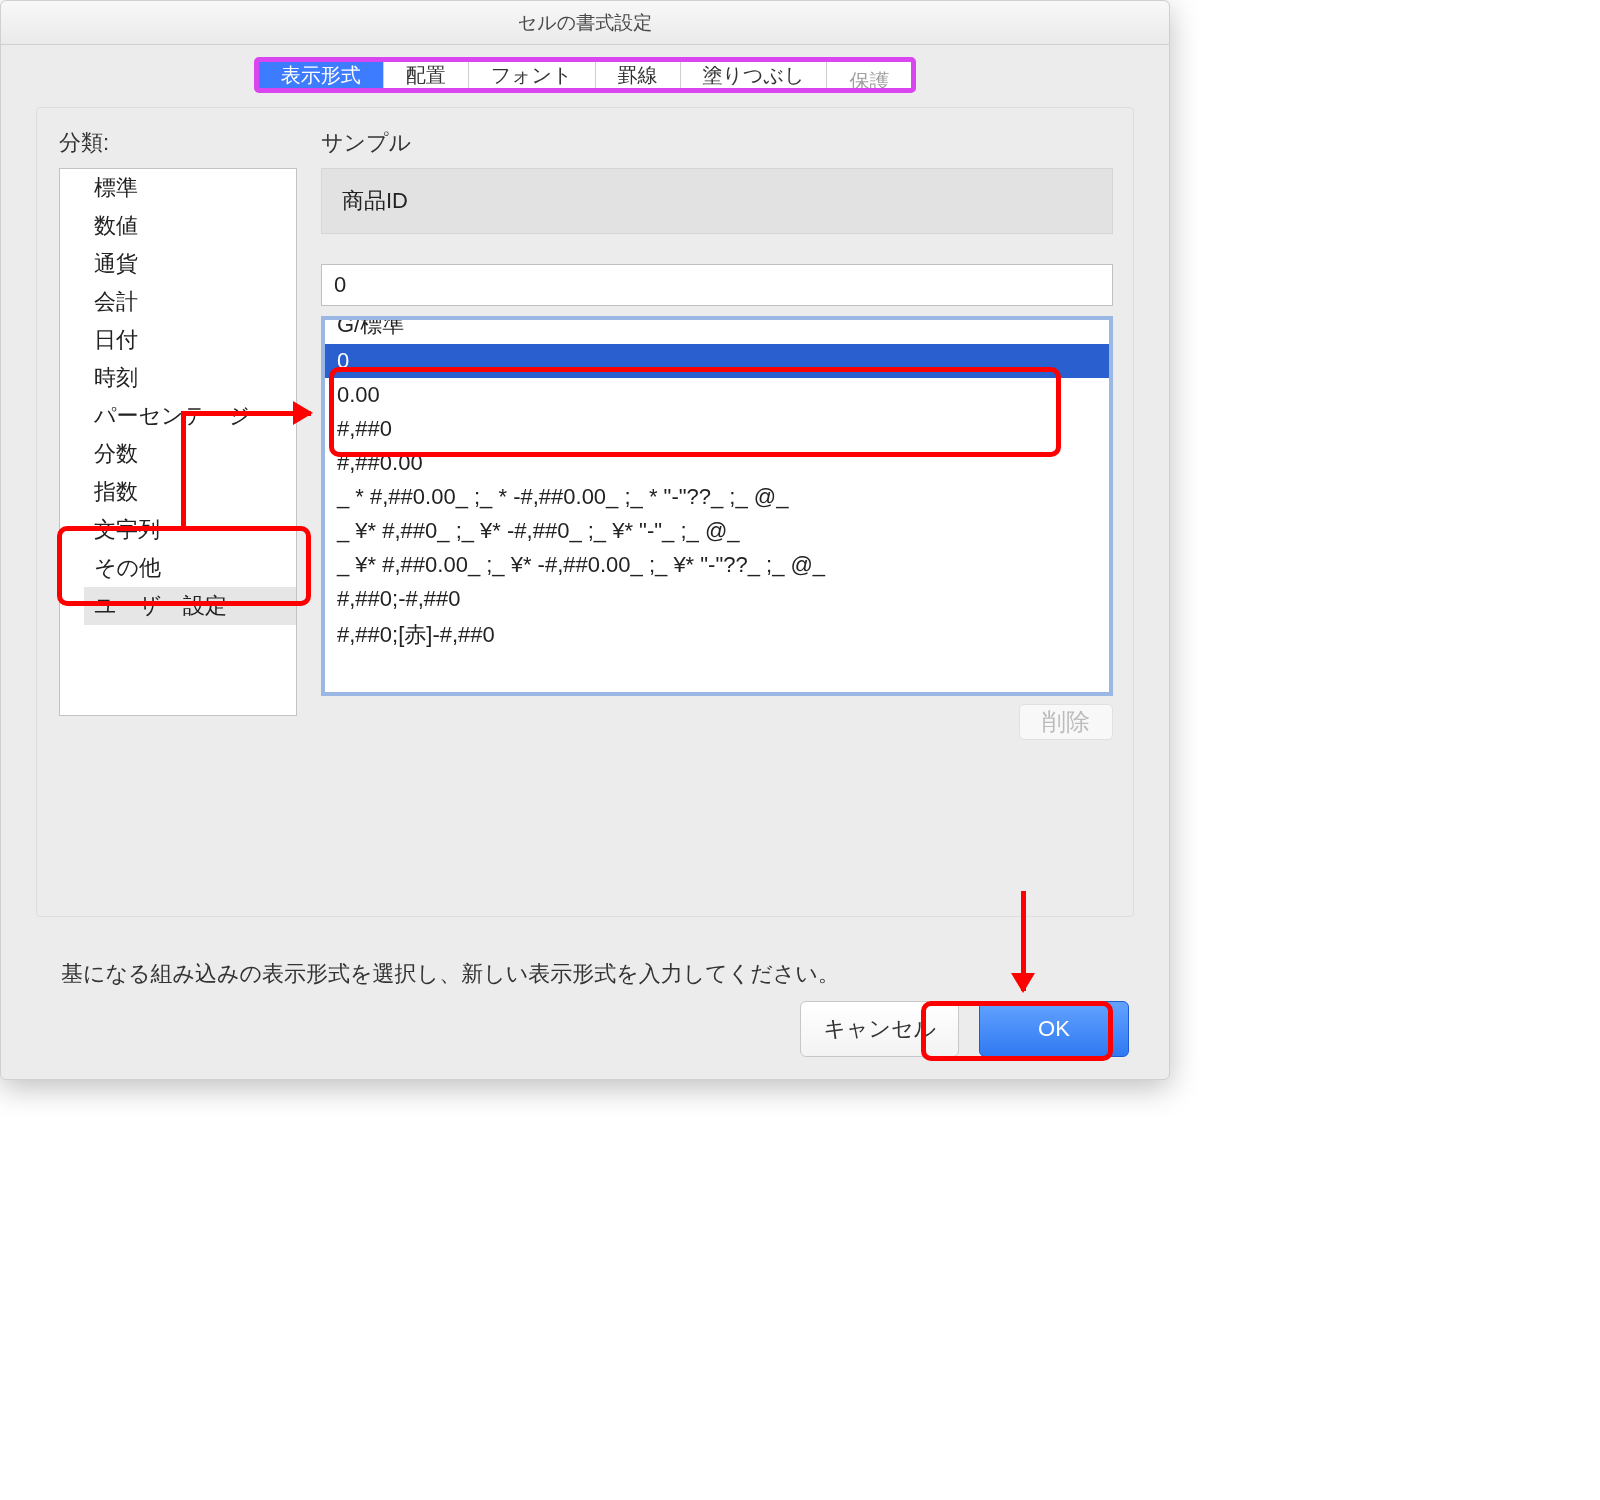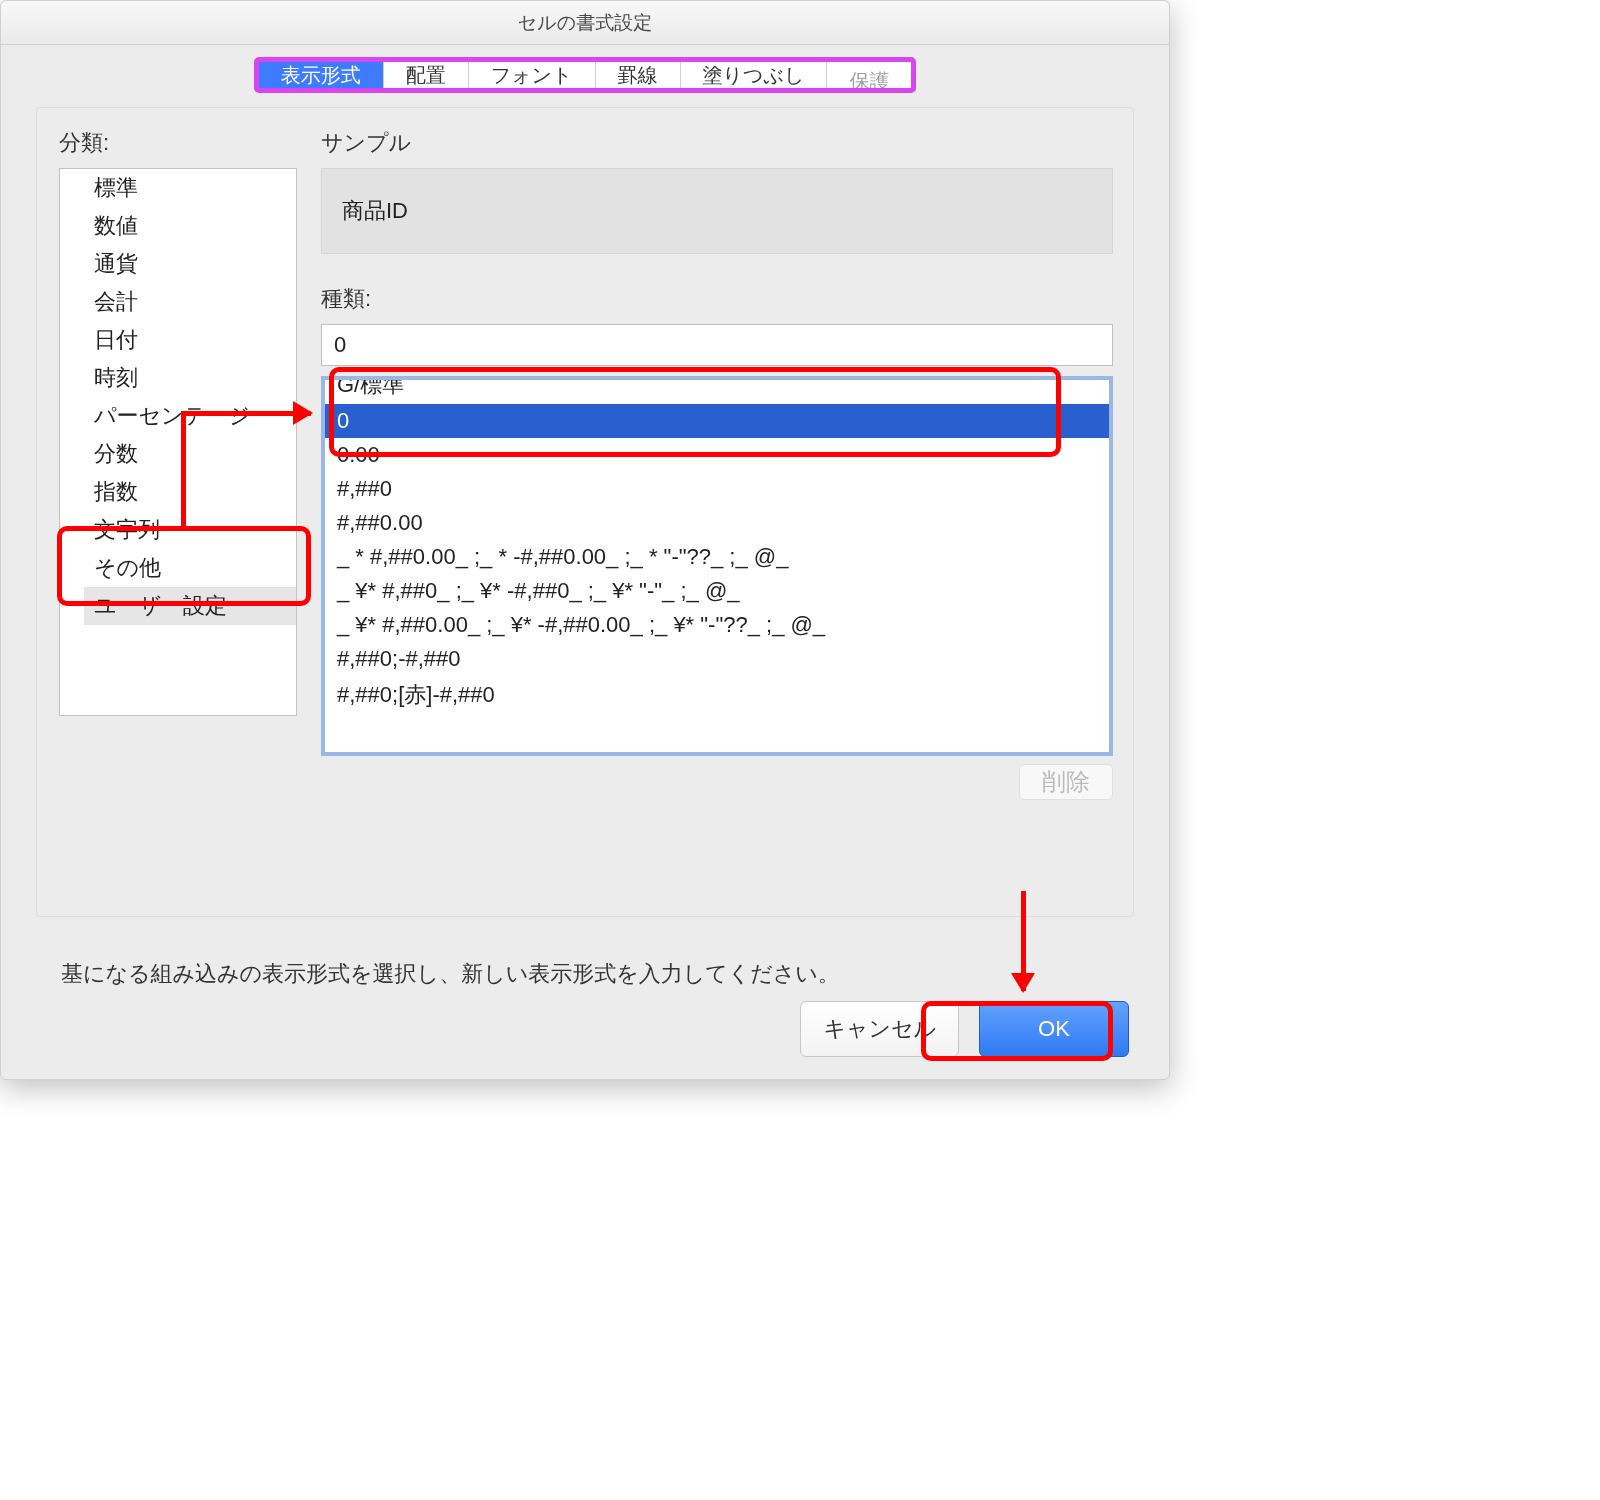--- a/index.html
+++ b/index.html
@@ -110,21 +110,21 @@
       font-size: 22px;
       color: #222;
       cursor: pointer;
     }
     .cat-item.selected {
       background: #e6e6e6;
     }
     .sample-box {
       background: #e2e2e2;
       border: 1px solid #d6d6d6;
-      height: 86px;
+      height: 66px;
       display: flex;
       align-items: center;
       padding: 8px 20px;
       font-size: 22px;
       color: #222;
     }
     .type-input {
       width: 100%;
       height: 42px;
       background: #fff;
@@ -295,21 +295,20 @@
     </div>
 
     <div class="right-col">
       <div class="section-label">サンプル</div>
       <div class="sample-box">
         <span>商品ID</span>
       </div>
 
       <div style="height:30px"></div>
 
-      <div class="section-label">種類:</div>
       <input class="type-input" value="0" style="">
 
       <div class="type-list">
         <div class="type-item" style="margin-top:-16px"><span>G/標準</span></div>
         <div class="type-item selected"><span>0</span></div>
         <div class="type-item"><span>0.00</span></div>
         <div class="type-item"><span>#,##0</span></div>
         <div class="type-item"><span>#,##0.00</span></div>
         <div class="type-item"><span>_ * #,##0.00_ ;_ * -#,##0.00_ ;_ * "-"??_ ;_ @_ </span></div>
         <div class="type-item"><span>_ ¥* #,##0_ ;_ ¥* -#,##0_ ;_ ¥* "-"_ ;_ @_ </span></div>

